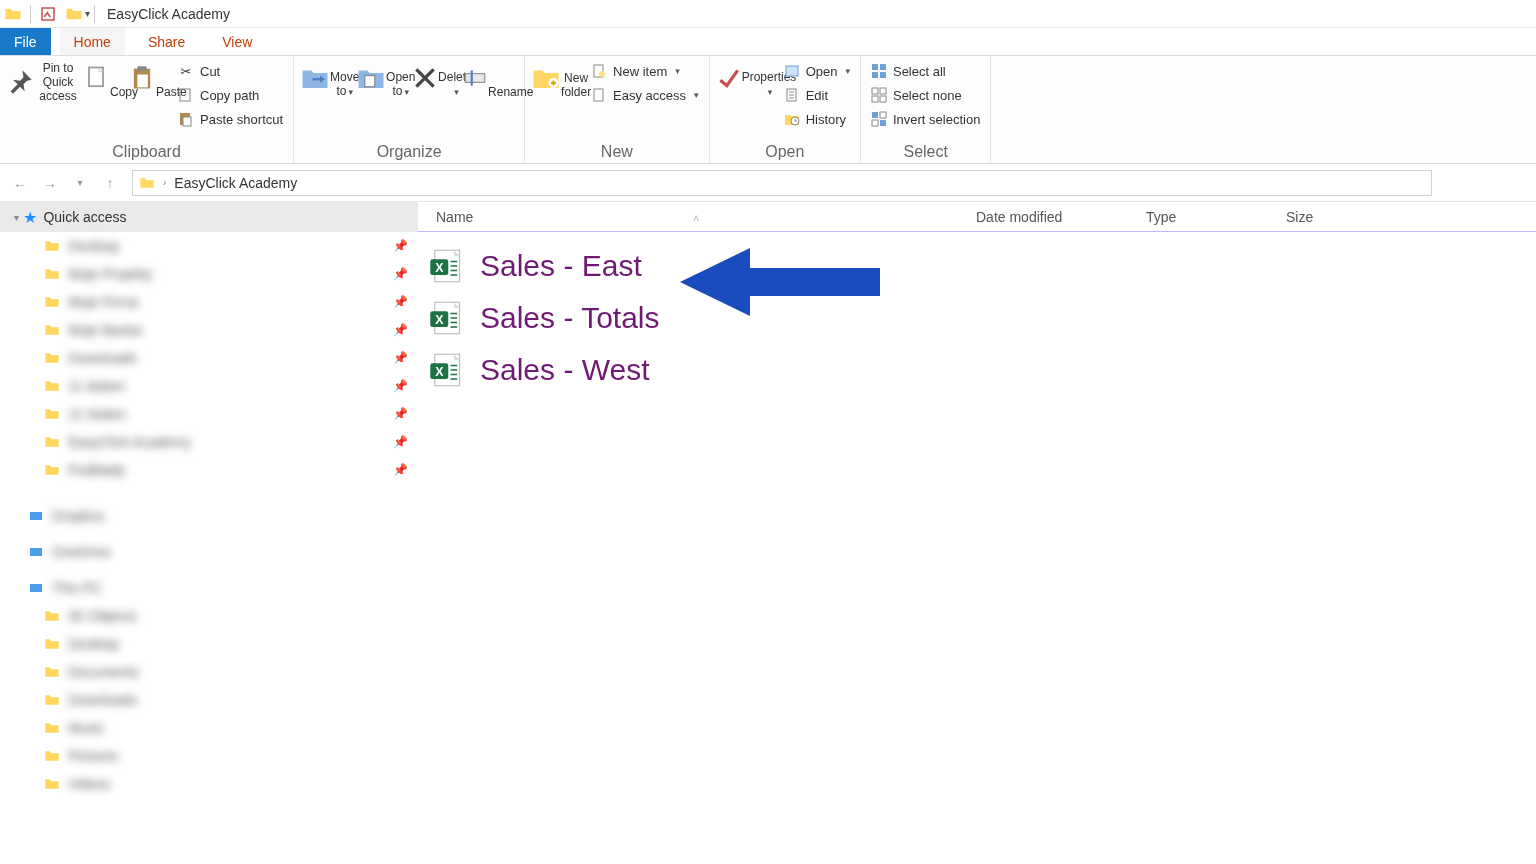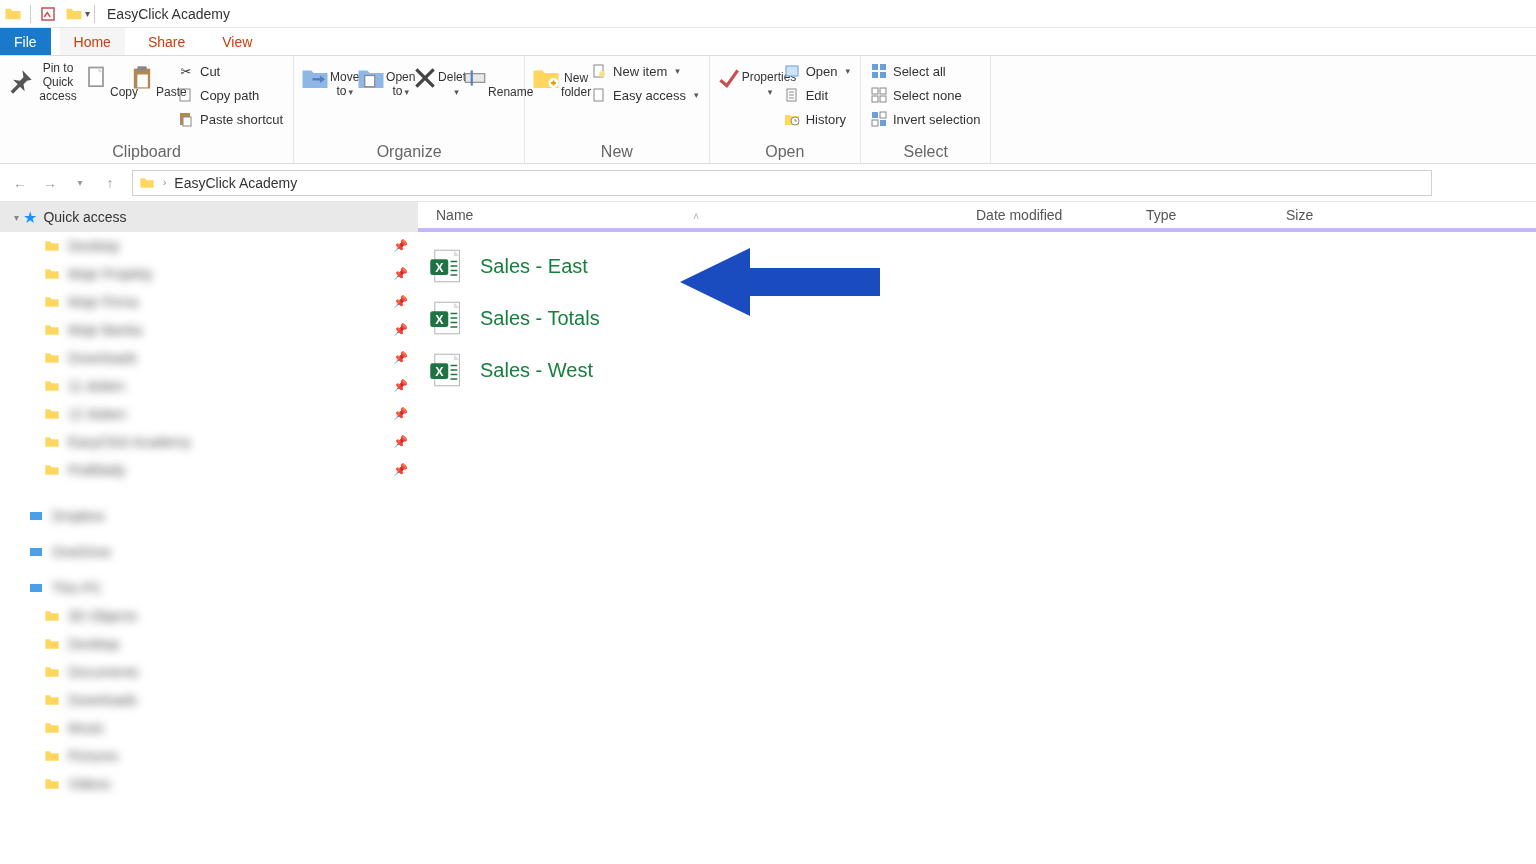--- a/index.html
+++ b/index.html
@@ -42,26 +42,26 @@
 .main { display: flex; height: calc(864px - 28px - 28px - 108px - 38px); }
 .navpane { width: 418px; background: #fff; overflow: hidden; }
 .navitem { display: flex; align-items: center; height: 28px; padding-left: 28px; font-size: 14px; }
 .navitem.quick { background: #e9e9e9; padding-left: 14px; height: 30px; }
 .navitem .star { color: #1d90ff; margin-right: 6px; font-size: 16px; }
 .navitem.blurred .txt { filter: blur(4px); color: #555; }
 .navitem .folder-sm { width: 16px; height: 16px; margin-right: 8px; }
 .pinico { margin-left: auto; margin-right: 10px; color: #888; font-size: 12px; }
 
 .content { flex: 1; display: flex; flex-direction: column; }
-.colheaders { display: flex; height: 30px; align-items: center; border-bottom: 4px solid #c4b5fd; font-size: 14px; color: #555; }
+.colheaders { display: flex; height: 30px; align-items: center; border-bottom: 1px solid #c4b5fd; font-size: 14px; color: #555; }
 .colheaders .col { padding-left: 18px; }
 .filelist { padding: 8px 0 0 10px; }
 .filerow { display: flex; align-items: center; height: 52px; gap: 16px; }
 .xlicon { width: 36px; height: 36px; }
-.fname { font-size: 20px; color: #15803d; }
+.fname { font-size: 30px; color: #701a75; }
 
 .arrow-annot { position: absolute; left: 680px; top: 240px; }
 
 
 svg { overflow: visible; }
 </style>
 </head>
 <body>
 
 <div class="titlebar">

